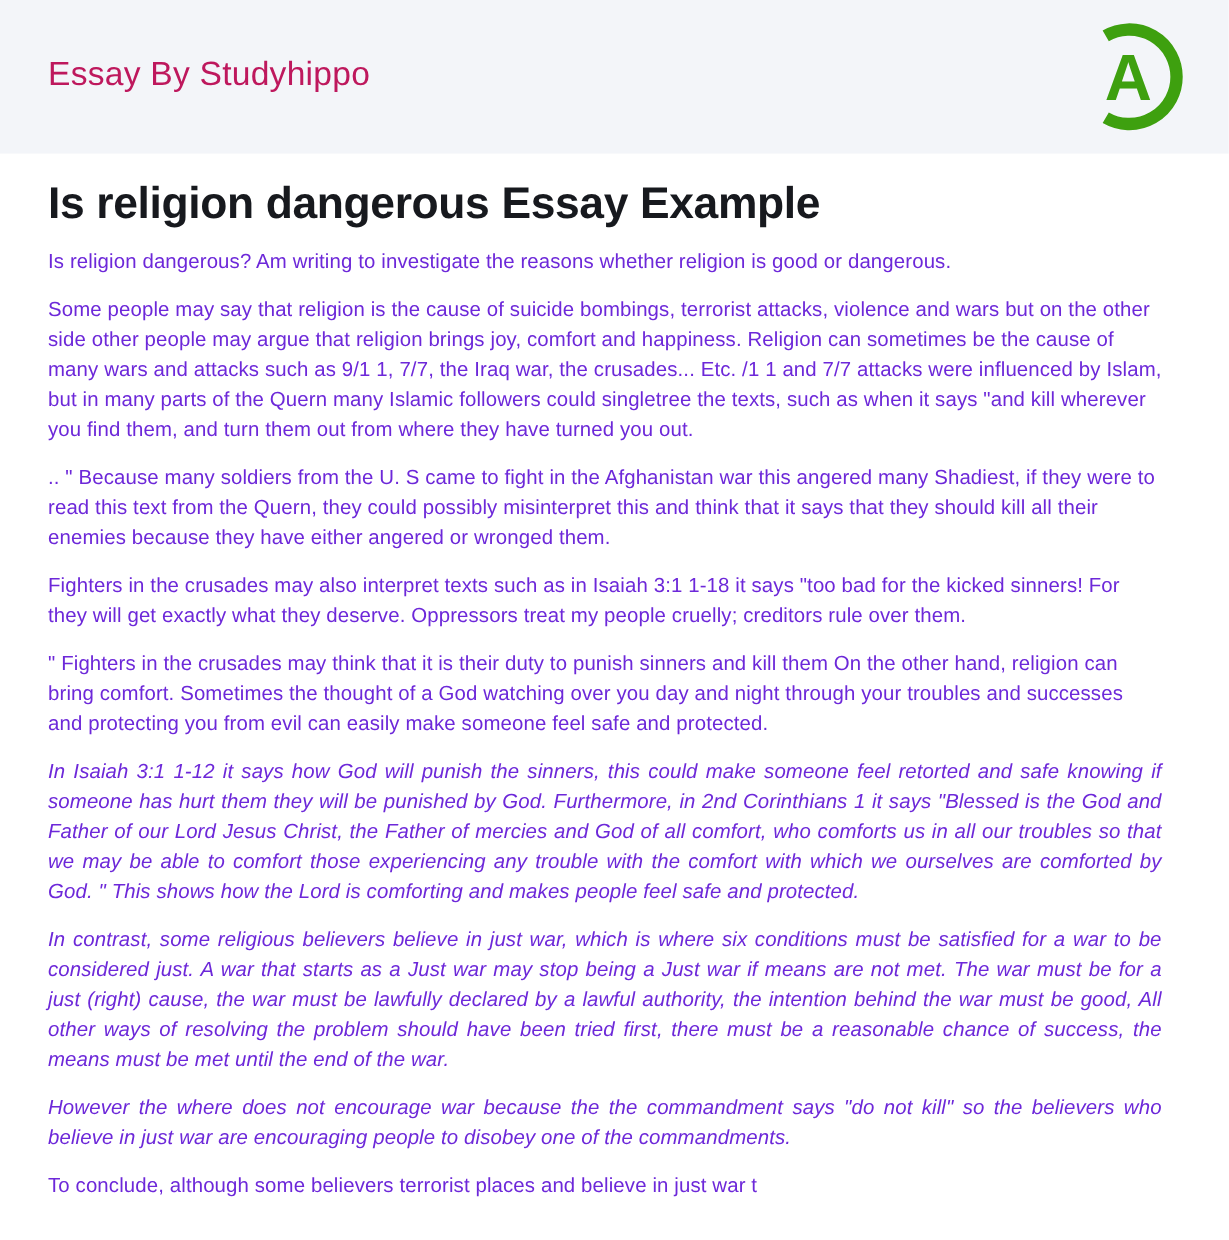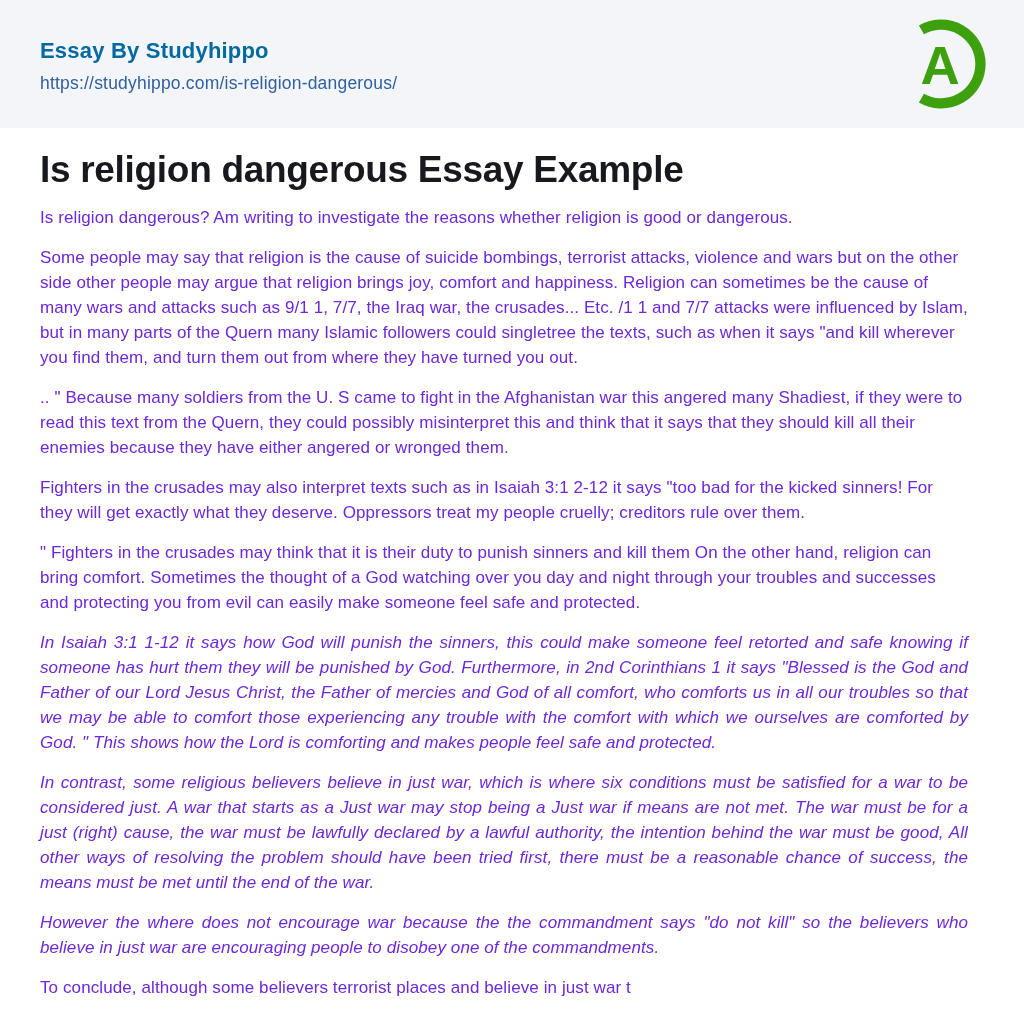--- a/index.html
+++ b/index.html
@@ -19,23 +19,23 @@
     background: #f3f5f9;
     display: flex;
     align-items: center;
     justify-content: space-between;
     padding: 0 36px 0 40px;
   }
 
   .header-text { padding-top: 4px; }
 
   .site-title {
-    color: #0369a1;
-    font-size: 22px;
-    font-weight: 700;
+    color: #be185d;
+    font-size: 28px;
+    font-weight: 400;
     letter-spacing: 0.2px;
     margin-bottom: 9px;
   }
 
   .page-url {
     color: #30609f;
     font-size: 17.5px;
     font-weight: 400;
     text-decoration: none;
     letter-spacing: 0.2px;
@@ -69,36 +69,35 @@
   }
 
   .para.justify { text-align: justify; font-style: italic; }
 </style>
 </head>
 <body>
 
 <header class="header-band">
   <div class="header-text">
     <div class="site-title">Essay By Studyhippo</div>
-    <a class="page-url">https://studyhippo.com/is-religion-dangerous/</a>
   </div>
 
   <svg class="logo" width="75" height="94" viewBox="20 0 80 100" aria-hidden="true">
     <path d="M 29 13.6 A 42 42 0 1 1 29 86.4" fill="none" stroke="#3ea00f" stroke-width="11"></path>
     <text x="49" y="71" text-anchor="middle" font-size="58" font-weight="bold" fill="#3ea00f" font-family="Liberation Sans, sans-serif">A</text>
   </svg>
 </header>
 
 <main class="article">
   <h1 class="article-title">Is religion dangerous Essay Example</h1>
 
   <div id="paragraphs">
       <p class="para">Is religion dangerous? Am writing to investigate the reasons whether religion is good or dangerous.</p>
       <p class="para">Some people may say that religion is the cause of suicide bombings, terrorist attacks, violence and wars but on the other side other people may argue that religion brings joy, comfort and happiness. Religion can sometimes be the cause of many wars and attacks such as 9/1 1, 7/7, the Iraq war, the crusades... Etc. /1 1 and 7/7 attacks were influenced by Islam, but in many parts of the Quern many Islamic followers could singletree the texts, such as when it says "and kill wherever you find them, and turn them out from where they have turned you out.</p>
       <p class="para">.. " Because many soldiers from the U. S came to fight in the Afghanistan war this angered many Shadiest, if they were to read this text from the Quern, they could possibly misinterpret this and think that it says that they should kill all their enemies because they have either angered or wronged them.</p>
-      <p class="para">Fighters in the crusades may also interpret texts such as in Isaiah 3:1 2-12 it says "too bad for the kicked sinners! For they will get exactly what they deserve. Oppressors treat my people cruelly; creditors rule over them.</p>
+      <p class="para">Fighters in the crusades may also interpret texts such as in Isaiah 3:1 1-18 it says "too bad for the kicked sinners! For they will get exactly what they deserve. Oppressors treat my people cruelly; creditors rule over them.</p>
       <p class="para">" Fighters in the crusades may think that it is their duty to punish sinners and kill them On the other hand, religion can bring comfort. Sometimes the thought of a God watching over you day and night through your troubles and successes and protecting you from evil can easily make someone feel safe and protected.</p>
       <p class="para justify">In Isaiah 3:1 1-12 it says how God will punish the sinners, this could make someone feel retorted and safe knowing if someone has hurt them they will be punished by God. Furthermore, in 2nd Corinthians 1 it says "Blessed is the God and Father of our Lord Jesus Christ, the Father of mercies and God of all comfort, who comforts us in all our troubles so that we may be able to comfort those experiencing any trouble with the comfort with which we ourselves are comforted by God. " This shows how the Lord is comforting and makes people feel safe and protected.</p>
       <p class="para justify">In contrast, some religious believers believe in just war, which is where six conditions must be satisfied for a war to be considered just. A war that starts as a Just war may stop being a Just war if means are not met. The war must be for a just (right) cause, the war must be lawfully declared by a lawful authority, the intention behind the war must be good, All other ways of resolving the problem should have been tried first, there must be a reasonable chance of success, the means must be met until the end of the war.</p>
       <p class="para justify">However the where does not encourage war because the the commandment says "do not kill" so the believers who believe in just war are encouraging people to disobey one of the commandments.</p>
       <p class="para">To conclude, although some believers terrorist places and believe in just war t</p>
     </div>
 </main>
 
 </body></html>

